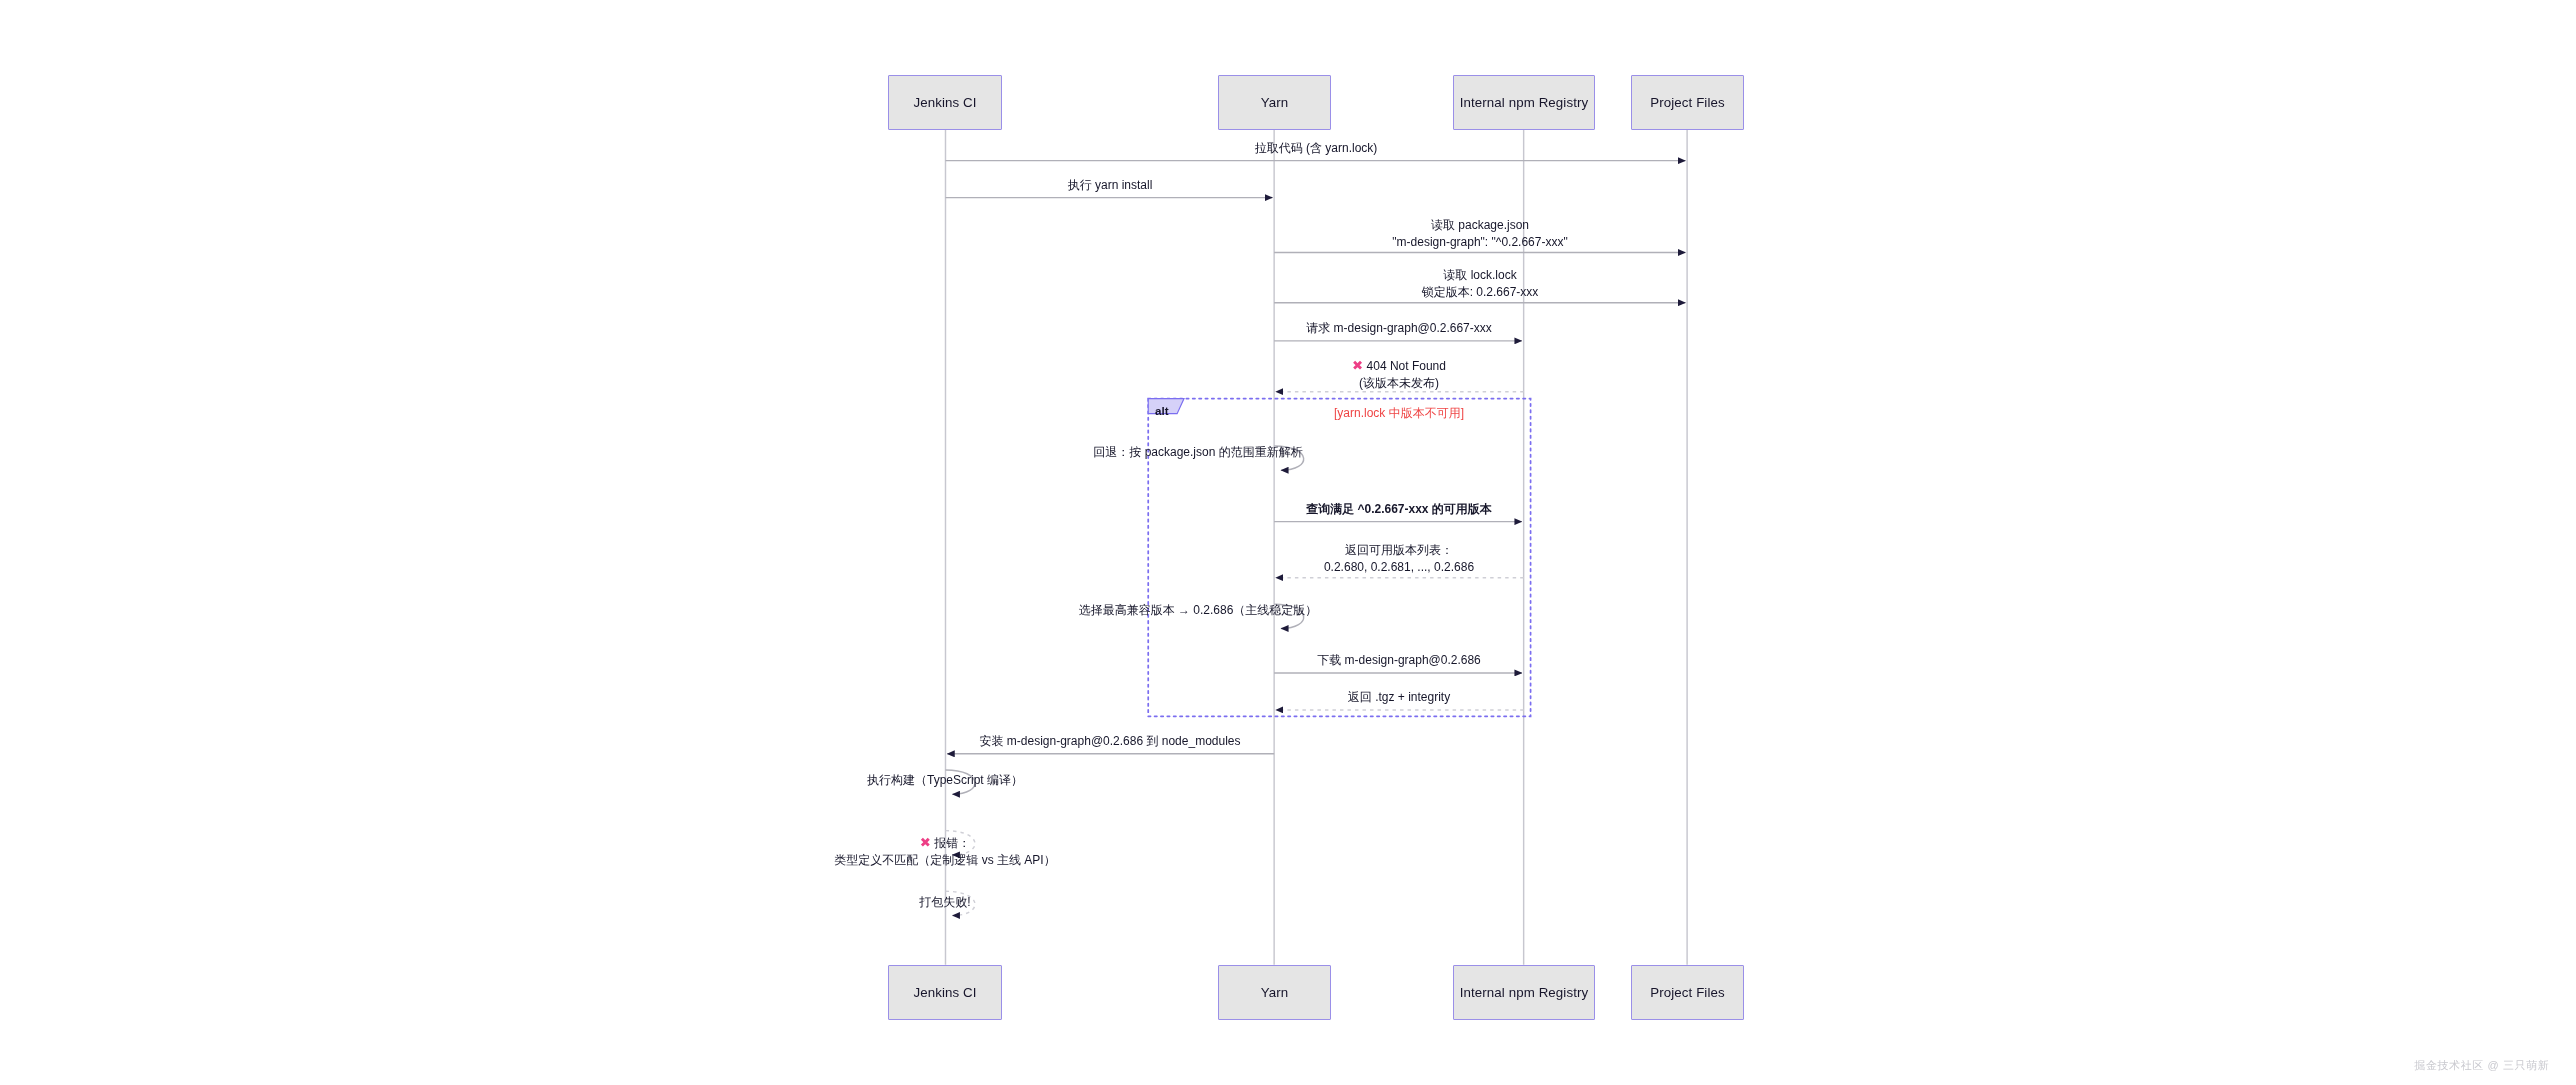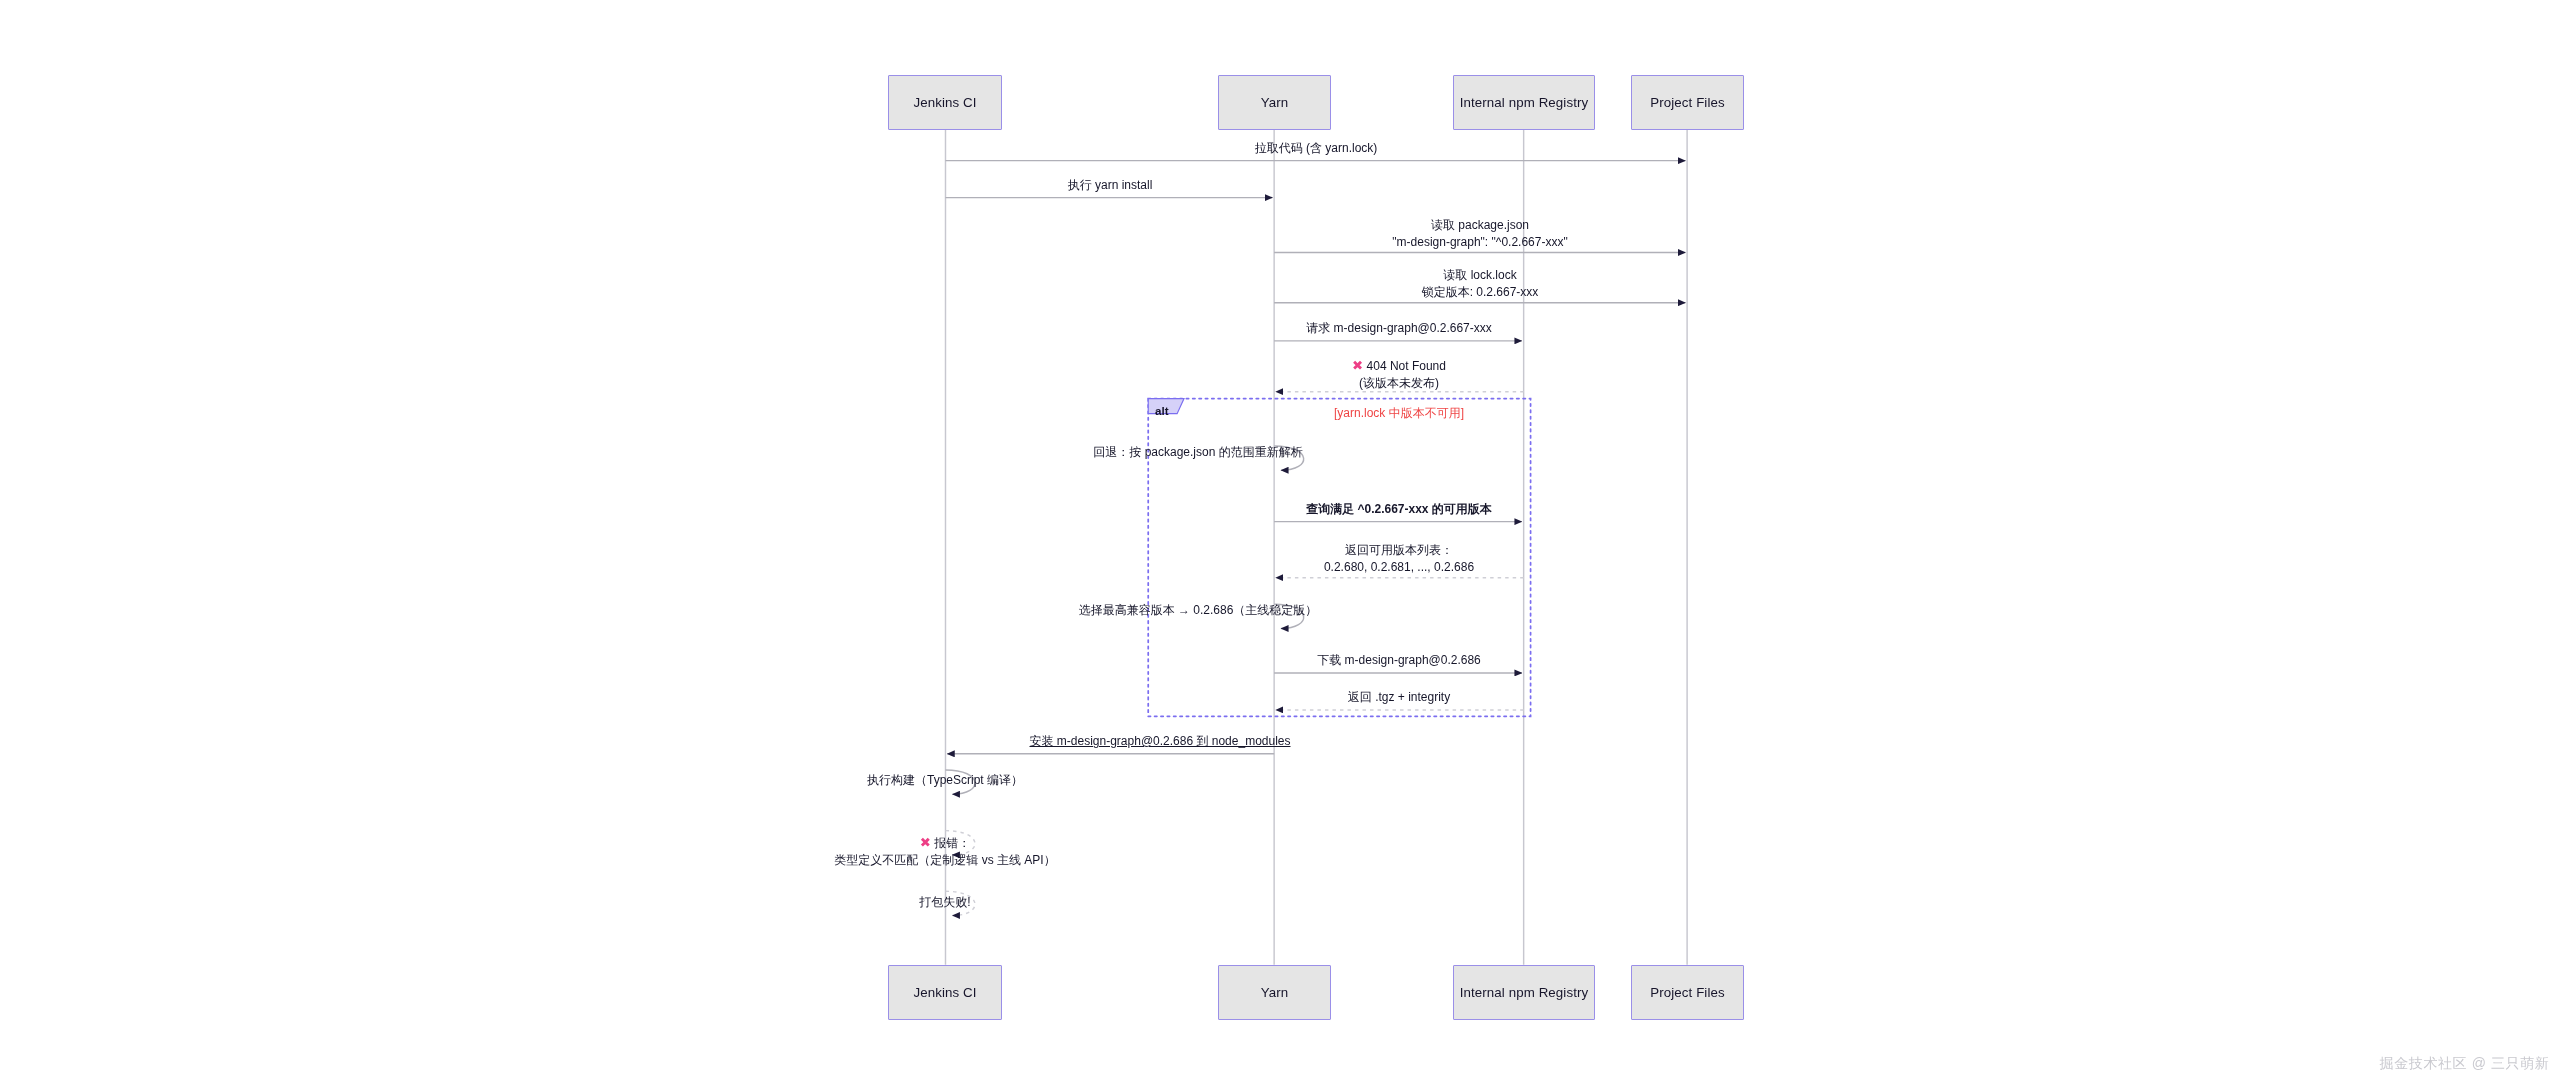--- a/index.html
+++ b/index.html
@@ -45,21 +45,21 @@
     position:absolute;
     font-size:12px;
     color:#ef4444;
     transform:translateX(-50%);
     white-space:nowrap;
   }
   .xicon{color:#ed3f86;font-weight:bold;font-size:13.3px;}
   .watermark{
     position:absolute;
     right:26.6px;bottom:12.7px;
-    font-size:14px;
+    font-size:11px;
     color:#c9c9cf;
     letter-spacing:0.6px;
     white-space:nowrap;
   }
 </style>
 </head>
 <body>
 
 <div id="stage">
 
@@ -161,21 +161,21 @@
       </div>
       <div class="msg-label" style="left: 1198px; top: 602px;">
         <div>选择最高兼容版本 → 0.2.686（主线稳定版）</div>
       </div>
       <div class="msg-label" style="left: 1399px; top: 652px;">
         <div>下载 m-design-graph@0.2.686</div>
       </div>
       <div class="msg-label" style="left: 1399px; top: 689px;">
         <div>返回 .tgz + integrity</div>
       </div>
-      <div class="msg-label" style="left: 1160px; top: 733px; text-decoration: underline;">
+      <div class="msg-label" style="left: 1110px; top: 733px;">
         <div>安装 m-design-graph@0.2.686 到 node_modules</div>
       </div>
       <div class="msg-label" style="left: 945px; top: 772px;">
         <div>执行构建（TypeScript 编译）</div>
       </div>
       <div class="msg-label" style="left: 945px; top: 833px;">
         <div><span class="xicon">✖</span> 报错：</div>
         <div>类型定义不匹配（定制逻辑 vs 主线 API）</div>
       </div>
       <div class="msg-label" style="left: 945px; top: 894px;">

